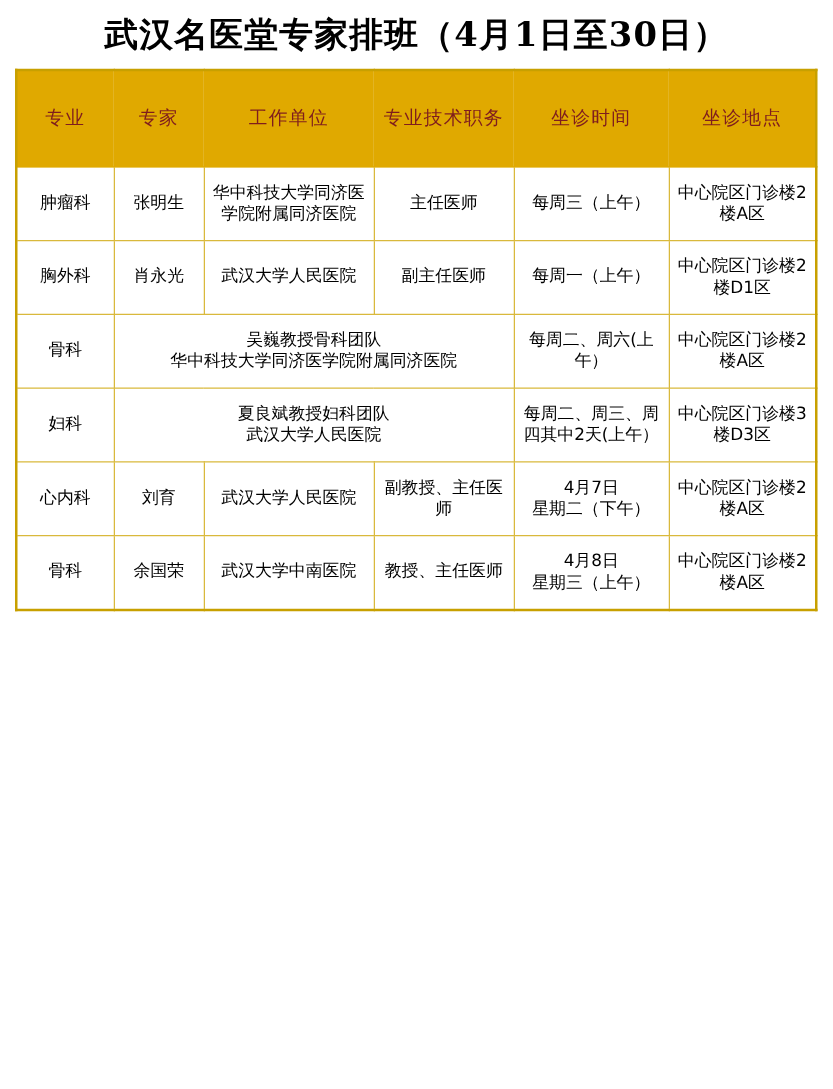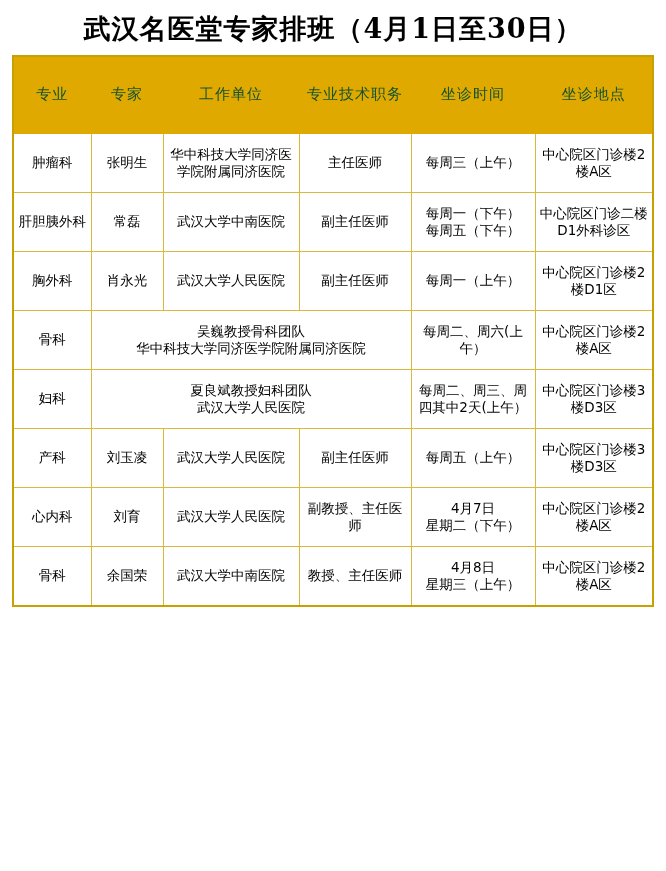--- a/index.html
+++ b/index.html
@@ -43,21 +43,21 @@
     border: 1px solid #d9b93c;
     text-align: center;
     vertical-align: middle;
     font-size: 13.5px;
     line-height: 1.32;
     padding: 5px 2px;
     word-break: break-all;
   }
   table.schedule thead th {
     background: #e0a900;
-    color: #14532d;
+    color: #7f1d1d;
     font-weight: normal;
     font-size: 15px;
     height: 66px;
     border: 1px solid #e0a900;
     letter-spacing: 1px;
   }
   table.schedule tbody td {
     background: #ffffff;
     height: 48px;
   }
@@ -111,41 +111,20 @@
           </td>
           <td>
             <span class="cell-line">每周三（上午）</span>
           </td>
           <td>
             <span class="cell-line">中心院区门诊楼2楼A区</span>
           </td>
         </tr>
         <tr>
           <td>
-            <span class="cell-line">肝胆胰外科</span>
-          </td>
-          <td>
-            <span class="cell-line">常磊</span>
-          </td>
-          <td>
-            <span class="cell-line">武汉大学中南医院</span>
-          </td>
-          <td>
-            <span class="cell-line">副主任医师</span>
-          </td>
-          <td>
-            <span class="cell-line">每周一（下午）</span>
-            <span class="cell-line">每周五（下午）</span>
-          </td>
-          <td>
-            <span class="cell-line">中心院区门诊二楼D1外科诊区</span>
-          </td>
-        </tr>
-        <tr>
-          <td>
             <span class="cell-line">胸外科</span>
           </td>
           <td>
             <span class="cell-line">肖永光</span>
           </td>
           <td>
             <span class="cell-line">武汉大学人民医院</span>
           </td>
           <td>
             <span class="cell-line">副主任医师</span>
@@ -182,40 +161,20 @@
           </td>
           <td>
             <span class="cell-line">每周二、周三、周四其中2天(上午）</span>
           </td>
           <td>
             <span class="cell-line">中心院区门诊楼3楼D3区</span>
           </td>
         </tr>
         <tr>
           <td>
-            <span class="cell-line">产科</span>
-          </td>
-          <td>
-            <span class="cell-line">刘玉凌</span>
-          </td>
-          <td>
-            <span class="cell-line">武汉大学人民医院</span>
-          </td>
-          <td>
-            <span class="cell-line">副主任医师</span>
-          </td>
-          <td>
-            <span class="cell-line">每周五（上午）</span>
-          </td>
-          <td>
-            <span class="cell-line">中心院区门诊楼3楼D3区</span>
-          </td>
-        </tr>
-        <tr>
-          <td>
             <span class="cell-line">心内科</span>
           </td>
           <td>
             <span class="cell-line">刘育</span>
           </td>
           <td>
             <span class="cell-line">武汉大学人民医院</span>
           </td>
           <td>
             <span class="cell-line">副教授、主任医师</span>

